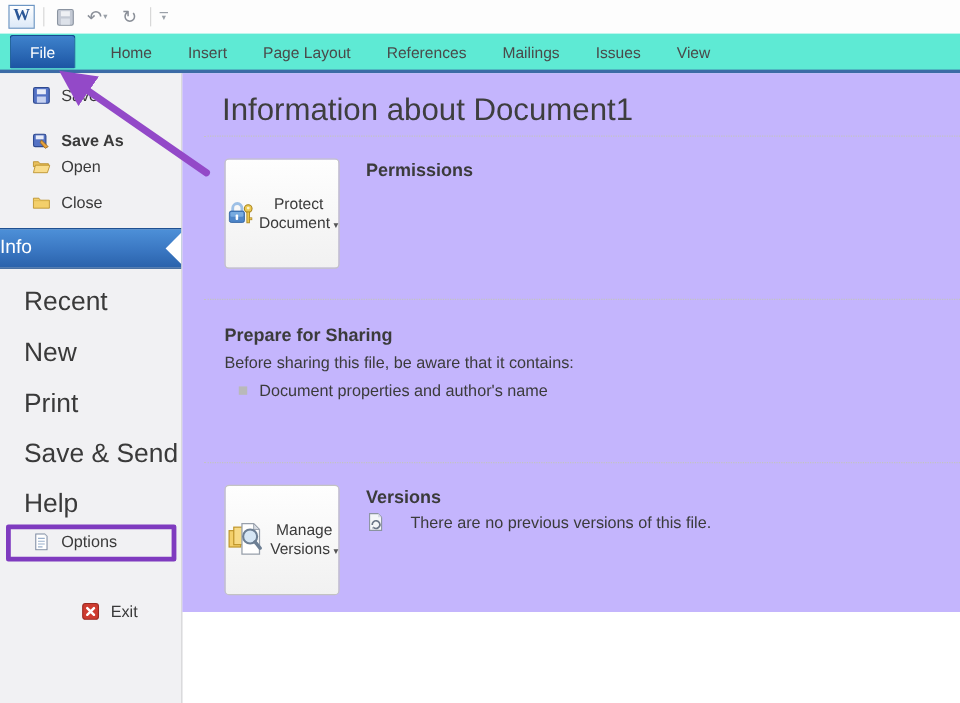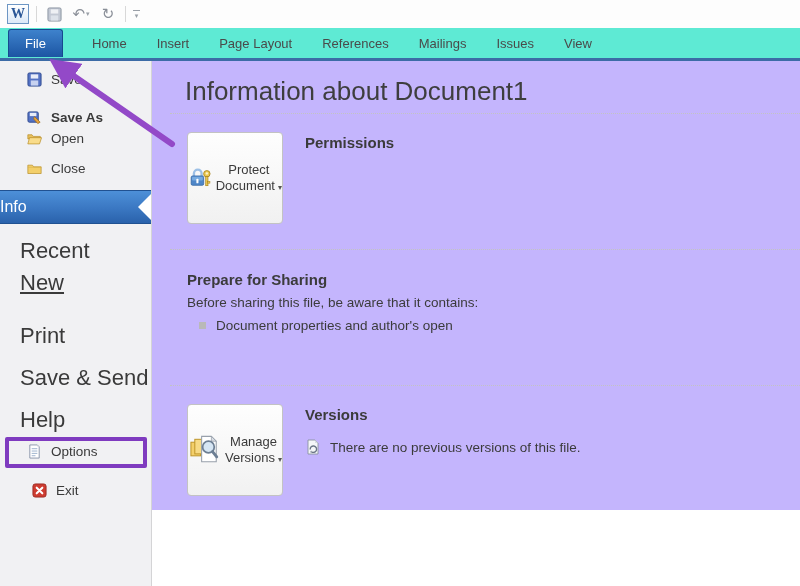--- a/index.html
+++ b/index.html
@@ -52,21 +52,21 @@
   .bs-button{width:96px;height:92px;border:1px solid #c3c3c3;border-radius:4px;
              background:linear-gradient(#fefefe,#f1f1f1);
              display:flex;flex-direction:row;align-items:center;justify-content:center;gap:4px;}
   .bs-button .lbl{font-size:13px;color:#3b3b3b;text-align:center;line-height:1.25;}
   .caret{font-size:8px;color:#555;margin-left:3px;}
   .sec-text{padding-top:2px;}
   .sec-head{font-size:15px;font-weight:bold;color:#3b3b3b;}
   .sec-desc{font-size:13.5px;color:#3b3b3b;margin-top:7px;}
   .sec-bullet{display:flex;align-items:center;gap:10px;margin-top:8px;padding-left:12px;font-size:13.5px;}
   .sq{width:7px;height:7px;background:#b9b9b9;flex:0 0 auto;}
-  .sec-note{display:flex;align-items:center;gap:9px;margin-top:16px;font-size:13.5px;}
+  .sec-note{display:flex;align-items:center;gap:21px;margin-top:4px;font-size:13.5px;}
 
   
   .overlay{position:absolute;left:0;top:0;pointer-events:none;}
   .options-highlight{position:absolute;left:5px;top:437px;width:142px;height:31px;
                      border:4px solid #7f3bbf;border-radius:2px;pointer-events:none;}
 </style>
 </head>
 <body>
 
 <div class="page">
@@ -138,21 +138,21 @@
     </div>
 
     <div class="info-tab">
       <span>Info</span>
       <span class="info-notch"></span>
     </div>
 
     <div class="side-row side-nav" style="top:176px;">
       <span>Recent</span>
     </div>
-    <div class="side-row side-nav" style="top:208px;text-decoration:underline;">
+    <div class="side-row side-nav" style="top:219px;">
       <span>New</span>
     </div>
     <div class="side-row side-nav" style="top:261px;">
       <span>Print</span>
     </div>
     <div class="side-row side-nav" style="top:303px;">
       <span>Save &amp; Send</span>
     </div>
     <div class="side-row side-nav" style="top:345px;">
       <span>Help</span>
@@ -163,21 +163,21 @@
         <path d="M3 1 h8 l2 2 v12 H3 z" fill="#ffffff" stroke="#7d8aa0" stroke-width="0.9"></path>
         <path d="M11 1 l2 2 h-2 z" fill="#d8dde4"></path>
         <line x1="5" y1="5" x2="11" y2="5" stroke="#9ab0cc" stroke-width="1"></line>
         <line x1="5" y1="7.5" x2="11" y2="7.5" stroke="#9ab0cc" stroke-width="1"></line>
         <line x1="5" y1="10" x2="11" y2="10" stroke="#9ab0cc" stroke-width="1"></line>
         <line x1="5" y1="12.5" x2="9" y2="12.5" stroke="#9ab0cc" stroke-width="1"></line>
       </svg>
       <span>Options</span>
     </div>
 
-    <div class="side-row side-cmd" style="top:417px;padding-left:32px;">
+    <div class="side-row side-cmd" style="top:436px;padding-left:32px;justify-content:center;">
       <svg class="icon16" viewBox="0 0 16 16">
         <rect x="1" y="1" width="14" height="14" rx="2.5" fill="#ce3c30" stroke="#9c2a22"></rect>
         <path d="M5 5 L11 11 M11 5 L5 11" stroke="#ffffff" stroke-width="2.2" stroke-linecap="round"></path>
       </svg>
       <span>Exit</span>
     </div>
   </div>
 
   <div class="main">
     <div class="bs-title">Information about Document1</div>
@@ -206,21 +206,21 @@
     </div>
 
     <div class="dot-rule" style="top:188px;"></div>
 
     <div class="section" style="top:208px;">
       <div class="sec-text">
         <div class="sec-head">Prepare for Sharing</div>
         <div class="sec-desc">Before sharing this file, be aware that it contains:</div>
         <div class="sec-bullet">
           <span class="sq"></span>
-          <span>Document properties and author's open</span>
+          <span>Document properties and author's name</span>
         </div>
       </div>
     </div>
 
     <div class="dot-rule" style="top:324px;"></div>
 
     <div class="section" style="top:343px;">
       <div class="bs-button">
         <svg width="34" height="32" viewBox="0 0 34 32">
           <rect x="3" y="8" width="10" height="14" fill="#f3cf6a" stroke="#bd9327" stroke-width="1"></rect>

